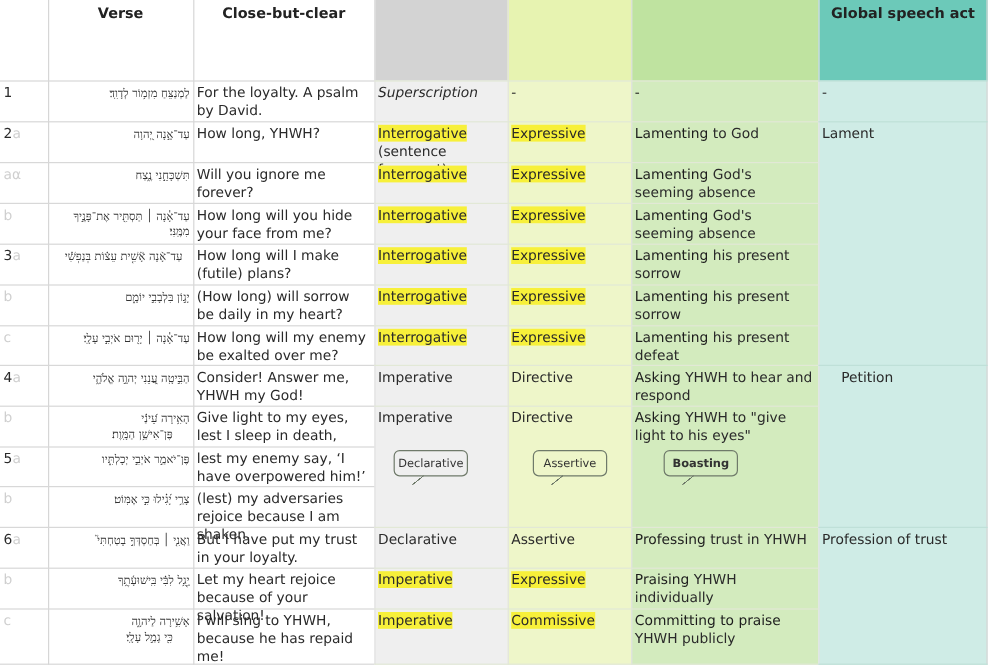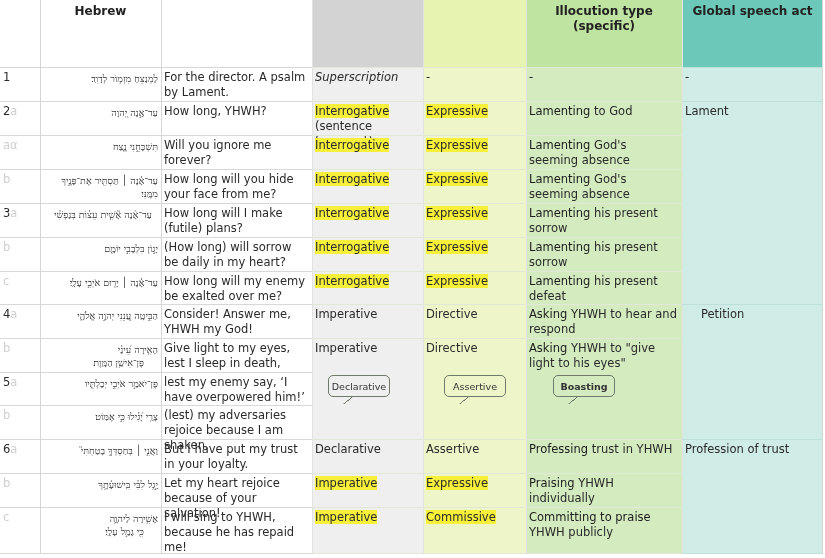--- a/index.html
+++ b/index.html
@@ -27,30 +27,30 @@
   <div class="col-bg" style="left:312px;width:111px;background:#efefef"></div>
   <div class="col-bg" style="left:423px;width:103px;background:#eef6c9"></div>
   <div class="col-bg" style="left:526px;width:156px;background:#d3ebbe"></div>
   <div class="col-bg" style="left:682px;width:141px;background:#cfece6"></div>
 
   <div class="col-bg" style="left:312px;width:111px;height:67px;bottom:auto;background:#d3d3d3"></div>
   <div class="col-bg" style="left:423px;width:103px;height:67px;bottom:auto;background:#e7f3b1"></div>
   <div class="col-bg" style="left:526px;width:156px;height:67px;bottom:auto;background:#bfe3a0"></div>
   <div class="col-bg" style="left:682px;width:141px;height:67px;bottom:auto;background:#6cc9b9"></div>
 
-  <div class="hcell" style="left:40px;width:121px">Hebrew</div>
-  <div class="hcell" style="left:526px;width:156px">Illocution type (specific)</div>
+  <div class="hcell" style="left:40px;width:121px">Verse</div>
+  <div class="hcell" style="left:161px;width:151px">Close-but-clear</div>
   <div class="hcell" style="left:682px;width:141px">Global speech act</div>
 
   <div id="rows">
       <div class="cell" style="left:0px;width:40px;top:67px;height:34px;"><span>1</span><span class="sub"></span></div>
       <div class="cell heb" style="left:40px;width:121px;top:67px;height:34px;padding-top:5px;">
         <div>לַמְנַצֵּחַ מִזְמ֥וֹר לְדָוִֽד׃</div>
       </div>
-      <div class="cell" style="left:161px;width:151px;top:67px;height:34px;"><span>For the director. A psalm by Lament.</span></div>
+      <div class="cell" style="left:161px;width:151px;top:67px;height:34px;"><span>For the loyalty. A psalm by David.</span></div>
       <div class="cell" style="left:312px;width:111px;top:67px;height:34px;"><i>Superscription</i></div>
       <div class="cell" style="left:423px;width:103px;top:67px;height:34px;"><span class="">-</span></div>
       <div class="cell" style="left:526px;width:156px;top:67px;height:34px;"><b style="font-weight:normal">-</b><span></span></div>
       <div class="cell" style="left:682px;width:141px;top:67px;height:34px;">-</div>
       <div class="cell" style="left:0px;width:40px;top:101px;height:34px;"><span>2</span><span class="sub">a</span></div>
       <div class="cell heb" style="left:40px;width:121px;top:101px;height:34px;padding-top:5px;">
         <div>עַד־אָ֣נָה יְ֭הוָה</div>
       </div>
       <div class="cell" style="left:161px;width:151px;top:101px;height:34px;"><span>How long, YHWH?</span></div>
       <div class="cell" style="left:312px;width:111px;top:101px;height:34px;"><span class="hl">Interrogative</span><br><span>(sentence fragment)</span></div>

